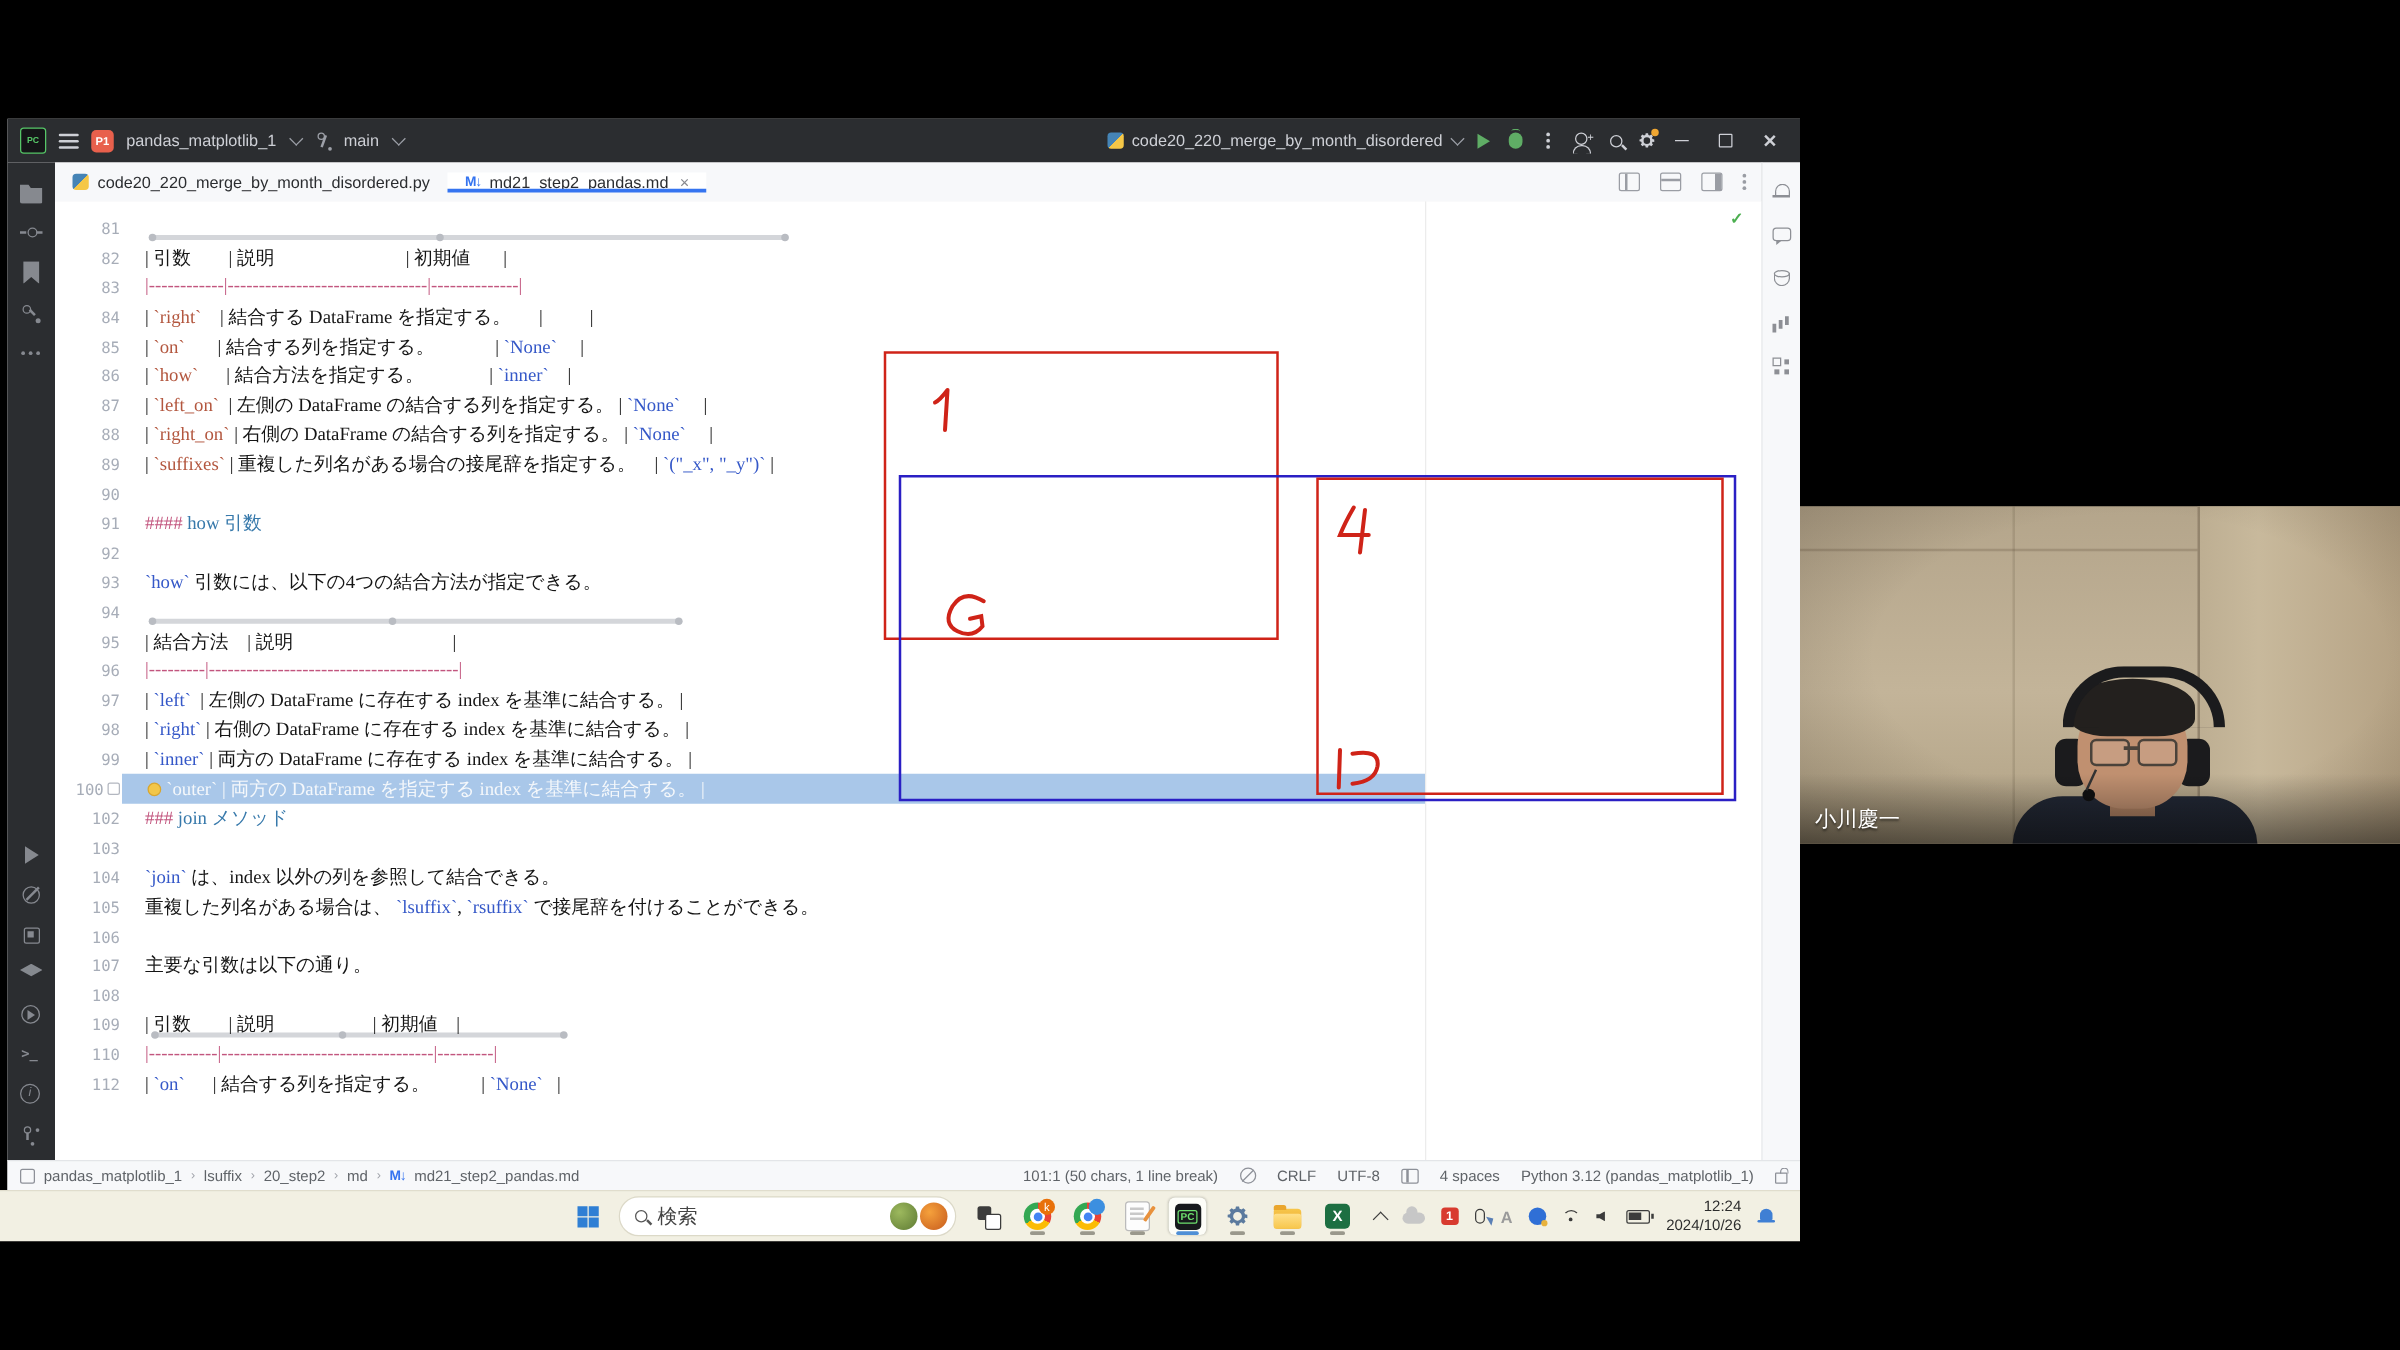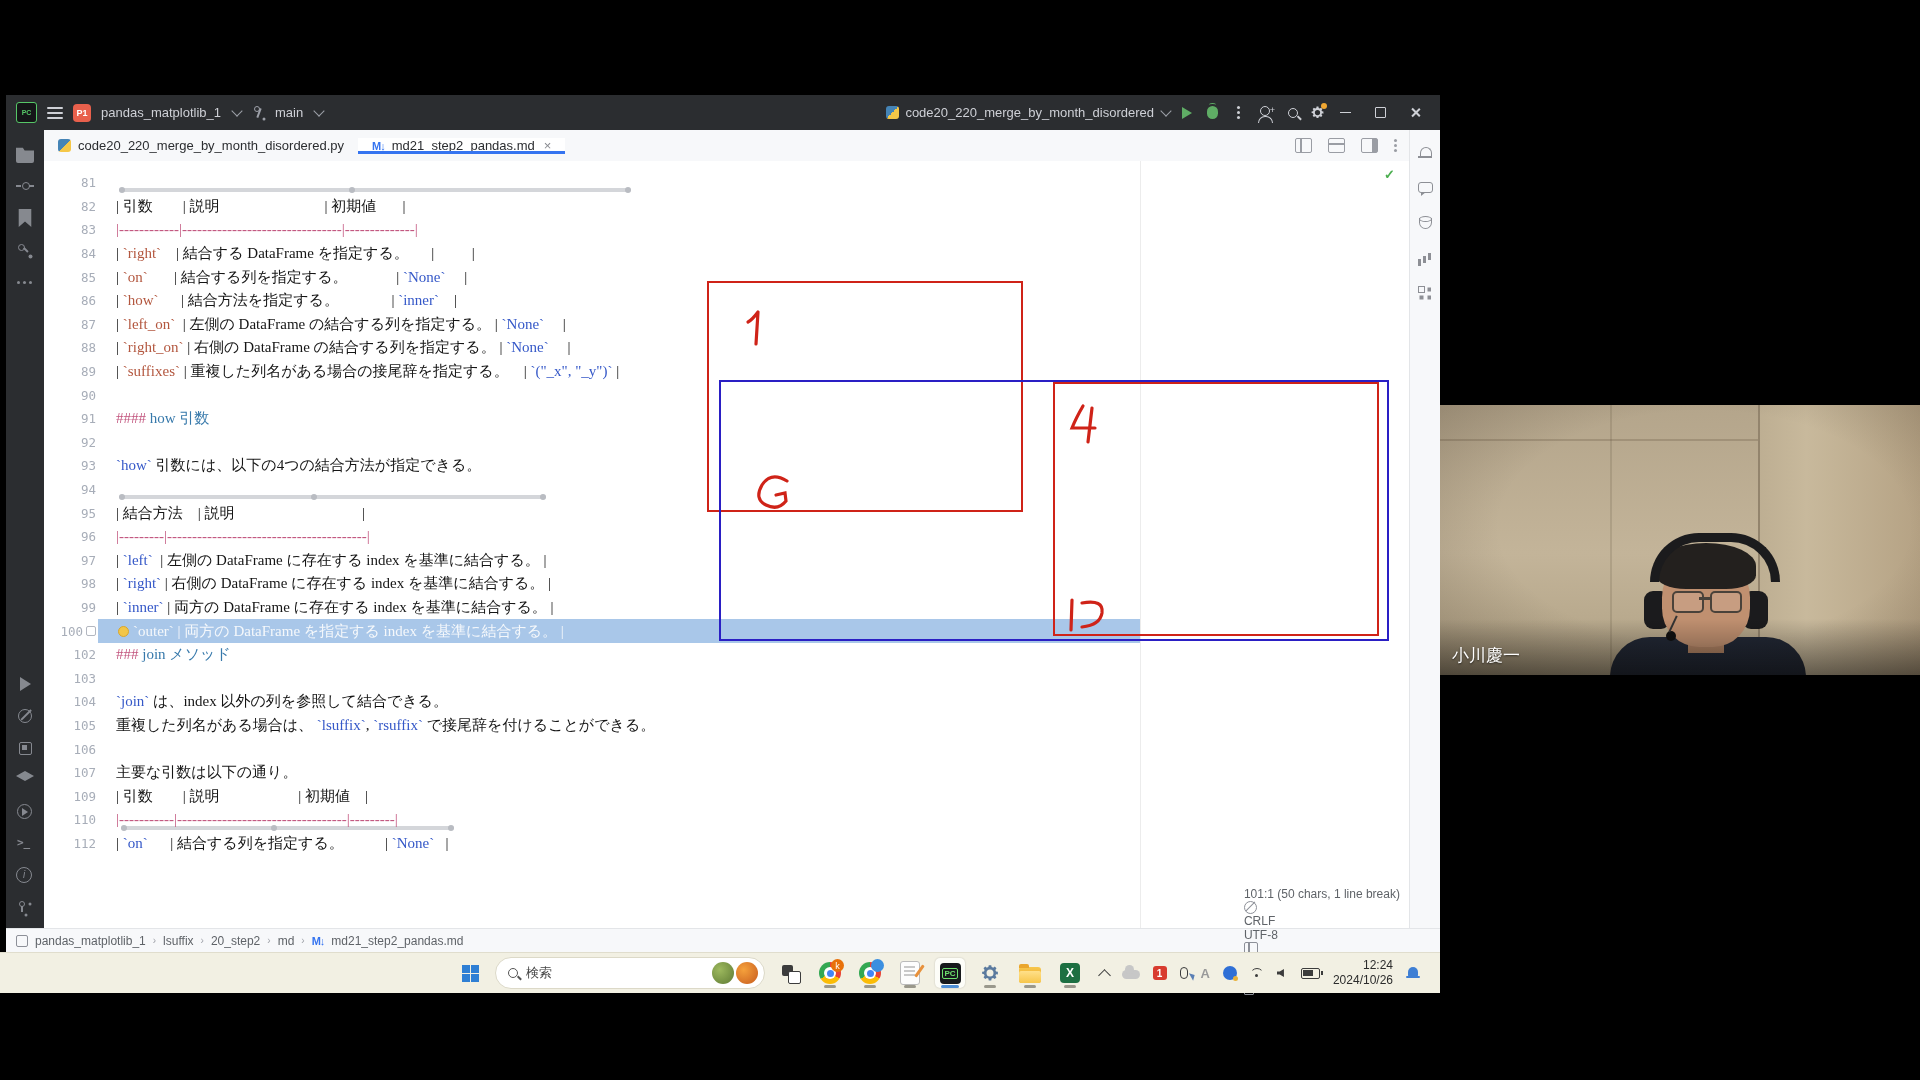--- a/index.html
+++ b/index.html
@@ -118,41 +118,41 @@
   .guide i{position:absolute;top:-1px;width:6px;height:6px;border-radius:50%;background:#b9bcc2;}
   .okcheck{position:absolute;right:14px;top:6px;color:#4caf50;font-size:13px;font-weight:bold;}
 
   
   .statusbar{position:absolute;left:0;top:833px;width:1434px;height:24px;background:#f7f8fa;border-top:1px solid #e3e5e8;
     display:flex;align-items:center;font-size:12px;color:#5f6368;padding:0 10px;box-sizing:border-box;}
   .crumbs{display:flex;align-items:center;gap:7px;}
   .crumb{cursor:pointer;}
   .crumb-sep{color:#a0a3aa;font-size:10px;}
   .proj-mini{width:10px;height:10px;border:1.4px solid #8d9098;border-radius:2px;}
-  .sb-right{margin-left:auto;display:flex;align-items:flex-start;flex-direction:column;}
+  .sb-right{margin-left:auto;display:flex;align-items:center;gap:17px;}
   .sb-item{cursor:pointer;white-space:nowrap;}
   .noinsp{width:11px;height:11px;border:1.4px solid #8d9098;border-radius:50%;position:relative;}
   .noinsp:before{content:"";position:absolute;left:-1px;top:4.5px;width:13px;height:1.4px;background:#8d9098;transform:rotate(-45deg);}
   .sb-grid{width:12px;height:10px;border:1.4px solid #8d9098;border-radius:2px;position:relative;}
   .sb-grid:before{content:"";position:absolute;left:3.5px;top:0;width:1.4px;height:100%;background:#8d9098;}
   .lockopen{width:8px;height:7px;border:1.4px solid #8d9098;border-radius:1px;position:relative;margin-top:4px;}
   .lockopen:before{content:"";position:absolute;left:3px;top:-5px;width:5px;height:4px;border:1.4px solid #8d9098;border-bottom:none;border-radius:4px 4px 0 0;}
 
   
   .taskbar{position:absolute;left:0px;top:952px;width:1440px;height:40px;background:#f2f0e3;border-top:1px solid #e0ddcd;
     display:flex;align-items:center;}
   .tb-center{position:absolute;left:455px;display:flex;align-items:center;gap:10px;height:40px;}
   .tk{width:30px;height:30px;border-radius:5px;display:flex;align-items:center;justify-content:center;position:relative;cursor:pointer;}
   .tk.running:after{content:"";position:absolute;bottom:0px;left:9px;right:9px;height:3px;border-radius:2px;background:#9a988c;}
   .tk.activeapp{background:#fdfdf8;box-shadow:0 0 2px rgba(0,0,0,.2);}
   .tk.activeapp:after{background:#4f8fd6;left:6px;right:6px;}
   .winlogo{width:17px;height:17px;display:grid;grid-template-columns:8px 8px;grid-template-rows:8px 8px;gap:1px;}
   .winlogo i{background:#2f7fd4;}
   .searchpill{height:30px;width:250px;background:#fff;border:1px solid #dcd9c8;border-radius:16px;display:flex;
-    align-items:center;padding:0 6px 0 12px;gap:8px;color:#444;font-size:13px;cursor:pointer;}
+    align-items:center;padding:0 6px 0 12px;gap:8px;color:#444;font-size:16px;cursor:pointer;}
   .sp-mag{width:8px;height:8px;border:1.7px solid #555;border-radius:50%;position:relative;}
   .sp-mag:after{content:"";position:absolute;left:8px;top:8px;width:5px;height:1.7px;background:#555;transform:rotate(45deg);}
   .sp-imgs{margin-left:auto;display:flex;gap:2px;}
   .sp-imgs i{width:22px;height:22px;border-radius:50%;}
   .fruit-g{background:radial-gradient(circle at 35% 35%,#9db95e,#5e7a33);}
   .fruit-o{background:radial-gradient(circle at 35% 35%,#f5a13c,#c75b1d);}
   .taskview{width:20px;height:20px;position:relative;}
   .taskview:before{content:"";position:absolute;left:2px;top:2px;width:11px;height:11px;background:#3c3c3c;border-radius:2px;}
   .taskview:after{content:"";position:absolute;left:8px;top:8px;width:11px;height:11px;background:#fff;border:1.5px solid #3c3c3c;border-radius:2px;}
   .chrome{width:22px;height:22px;border-radius:50%;background:conic-gradient(#ea4335 0 33%,#fbbc05 33% 66%,#34a853 66% 100%);position:relative;}
@@ -353,20 +353,21 @@
           <div class="ln"><div class="gut"><span>97</span></div><div class="code"><span class="s-d">| </span><span class="s-b">`left`</span><span class="s-d">  | 左側の DataFrame に存在する index を基準に結合する。 |</span></div></div>
           <div class="ln"><div class="gut"><span>98</span></div><div class="code"><span class="s-d">| </span><span class="s-b">`right`</span><span class="s-d"> | 右側の DataFrame に存在する index を基準に結合する。 |</span></div></div>
           <div class="ln"><div class="gut"><span>99</span></div><div class="code"><span class="s-d">| </span><span class="s-b">`inner`</span><span class="s-d"> | 両方の DataFrame に存在する index を基準に結合する。 |</span></div></div>
           <div class="ln sel"><div class="gut"><span>100</span><span class="gut-ic"></span></div><div class="code"><span class="bulb"></span><span class="s-w">`outer` | 両方の DataFrame を指定する index を基準に結合する。 |</span></div></div>
           <div class="ln"><div class="gut"><span>102</span></div><div class="code"><span class="s-p">### </span><span class="s-h">join メソッド</span></div></div>
           <div class="ln"><div class="gut"><span>103</span></div><div class="code"></div></div>
           <div class="ln"><div class="gut"><span>104</span></div><div class="code"><span class="s-b">`join`</span><span class="s-d"> は、index 以外の列を参照して結合できる。</span></div></div>
           <div class="ln"><div class="gut"><span>105</span></div><div class="code"><span class="s-d">重複した列名がある場合は、 </span><span class="s-b">`lsuffix`</span><span class="s-d">, </span><span class="s-b">`rsuffix`</span><span class="s-d"> で接尾辞を付けることができる。</span></div></div>
           <div class="ln"><div class="gut"><span>106</span></div><div class="code"></div></div>
           <div class="ln"><div class="gut"><span>107</span></div><div class="code"><span class="s-d">主要な引数は以下の通り。</span></div></div>
+          <div class="ln"><div class="gut"><span>108</span></div><div class="code"></div></div>
           <div class="ln"><div class="gut"><span>109</span></div><div class="code"><span class="s-d">| 引数        | 説明                     | 初期値    |</span></div></div>
           <div class="ln"><div class="gut"><span>110</span></div><div class="code"><span class="s-p">|-----------|----------------------------------|---------|</span></div></div>
           <div class="ln"><div class="gut"><span>112</span></div><div class="code"><span class="s-d">| </span><span class="s-b">`on`</span><span class="s-d">      | 結合する列を指定する。           | </span><span class="s-b">`None`</span><span class="s-d">   |</span></div></div>
         </div>
       <div class="okcheck">✓</div>
     </div>
 
     <div class="statusbar">
       <div class="crumbs" id="crumbs-holder">
         <span class="proj-mini"></span>

